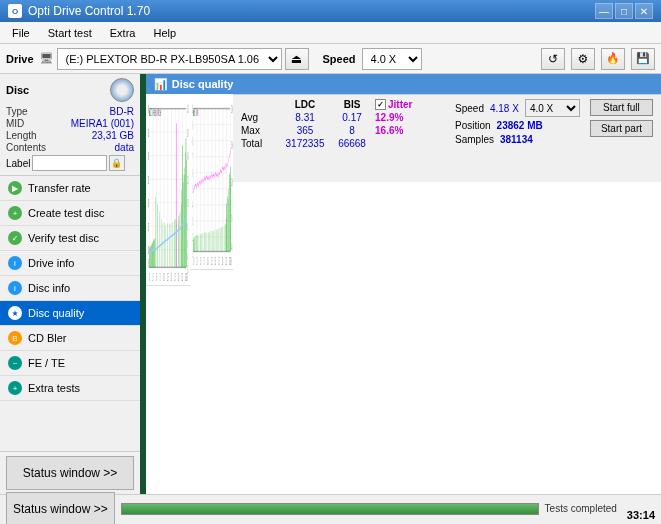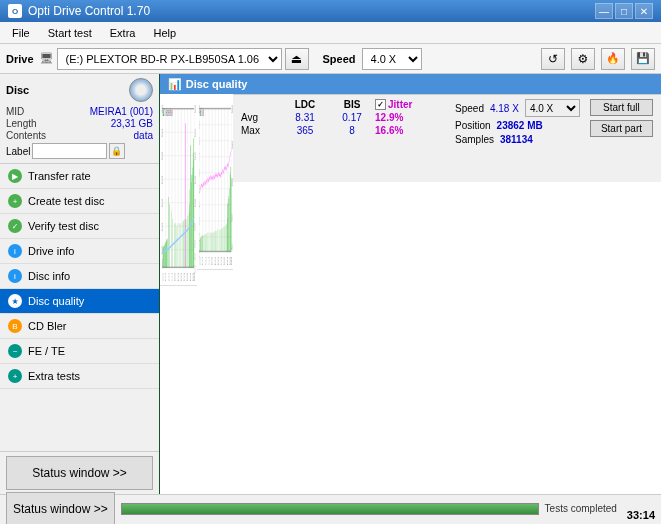--- a/index.html
+++ b/index.html
@@ -23,21 +23,21 @@
     .toolbar-btn { height: 22px; width: 24px; border: 1px solid #aaa; background: linear-gradient(to bottom, #f9f9f9, #e5e5e5); cursor: pointer; display: flex; align-items: center; justify-content: center; font-size: 12px; }
     .speed-label { font-size: 11px; font-weight: bold; margin-left: 8px; }
     .speed-select { height: 22px; border: 1px solid #aaa; background: white; font-size: 11px; padding: 0 4px; width: 60px; }
     .toolbar-spacer { flex: 1; }
     .toolbar-icon-btn { height: 22px; width: 24px; border: 1px solid #aaa; background: linear-gradient(to bottom, #f9f9f9, #e5e5e5); cursor: pointer; display: flex; align-items: center; justify-content: center; }
 
     
     .main-layout { display: flex; height: calc(524px - 74px - 30px); }
 
     
-    .sidebar { width: 160px; background: #f0f0f0; border-right: 1px solid #14532d; display: flex; flex-direction: column; flex-shrink: 0; }
+    .sidebar { width: 146px; background: #f0f0f0; border-right: 6px solid #14532d; display: flex; flex-direction: column; flex-shrink: 0; }
 
     
     .disc-panel { background: #f0f0f0; padding: 4px 6px; border-bottom: 1px solid #ccc; }
     .disc-panel-header { display: flex; align-items: center; justify-content: space-between; margin-bottom: 4px; }
     .disc-panel-title { font-size: 11px; font-weight: bold; }
     .disc-icon { width: 24px; height: 24px; background: radial-gradient(circle, #eee 30%, #a0c0e0 60%, #7090b0 100%); border-radius: 50%; border: 1px solid #888; }
     .disc-row { display: flex; justify-content: space-between; font-size: 10px; margin: 1px 0; }
     .disc-label { color: #333; }
     .disc-value { color: #0000cc; }
     .disc-label-input { display: flex; align-items: center; gap: 2px; font-size: 10px; margin-top: 2px; }
@@ -110,20 +110,24 @@
 </div>
 
 <div class="main-layout">
 
   <div class="sidebar">
 
     <div class="disc-panel">
       <div class="disc-panel-header">
         <span class="disc-panel-title">Disc</span>
         <div class="disc-icon"></div>
+      </div>
+      <div class="disc-row">
+        <span class="disc-label">Type</span>
+        <span class="disc-value">BD-R</span>
       </div>
       <div class="disc-row">
         <span class="disc-label">MID</span>
         <span class="disc-value">MEIRA1 (001)</span>
       </div>
       <div class="disc-row">
         <span class="disc-label">Length</span>
         <span class="disc-value">23,31 GB</span>
       </div>
       <div class="disc-row">
@@ -433,20 +437,26 @@
             <span style="color:#cc00cc; font-weight:bold;">12.9%</span>
           </div>
 
           <div style="display:grid; grid-template-columns:36px 48px 38px 60px; gap:0 4px;">
             <span>Max</span>
             <span style="text-align:center;color:#0000cc;">365</span>
             <span style="text-align:center;color:#0000cc;">8</span>
             <span style="color:#cc00cc; font-weight:bold;">16.6%</span>
           </div>
 
+          <div style="display:grid; grid-template-columns:36px 48px 38px 60px; gap:0 4px;">
+            <span>Total</span>
+            <span style="text-align:center;color:#0000cc;">3172335</span>
+            <span style="text-align:center;color:#0000cc;">66668</span>
+            <span></span>
+          </div>
         </div>
 
         <div style="flex:1;"></div>
 
         <div style="display:flex; flex-direction:column; gap:3px; font-size:10px;">
           <div style="display:flex; gap:6px; align-items:center;">
             <span>Speed</span>
             <span style="color:#0000cc; font-weight:normal;">4.18 X</span>
             <select style="height:18px; font-size:10px; border:1px solid #aaa; width:55px;">
               <option>4.0 X</option>

